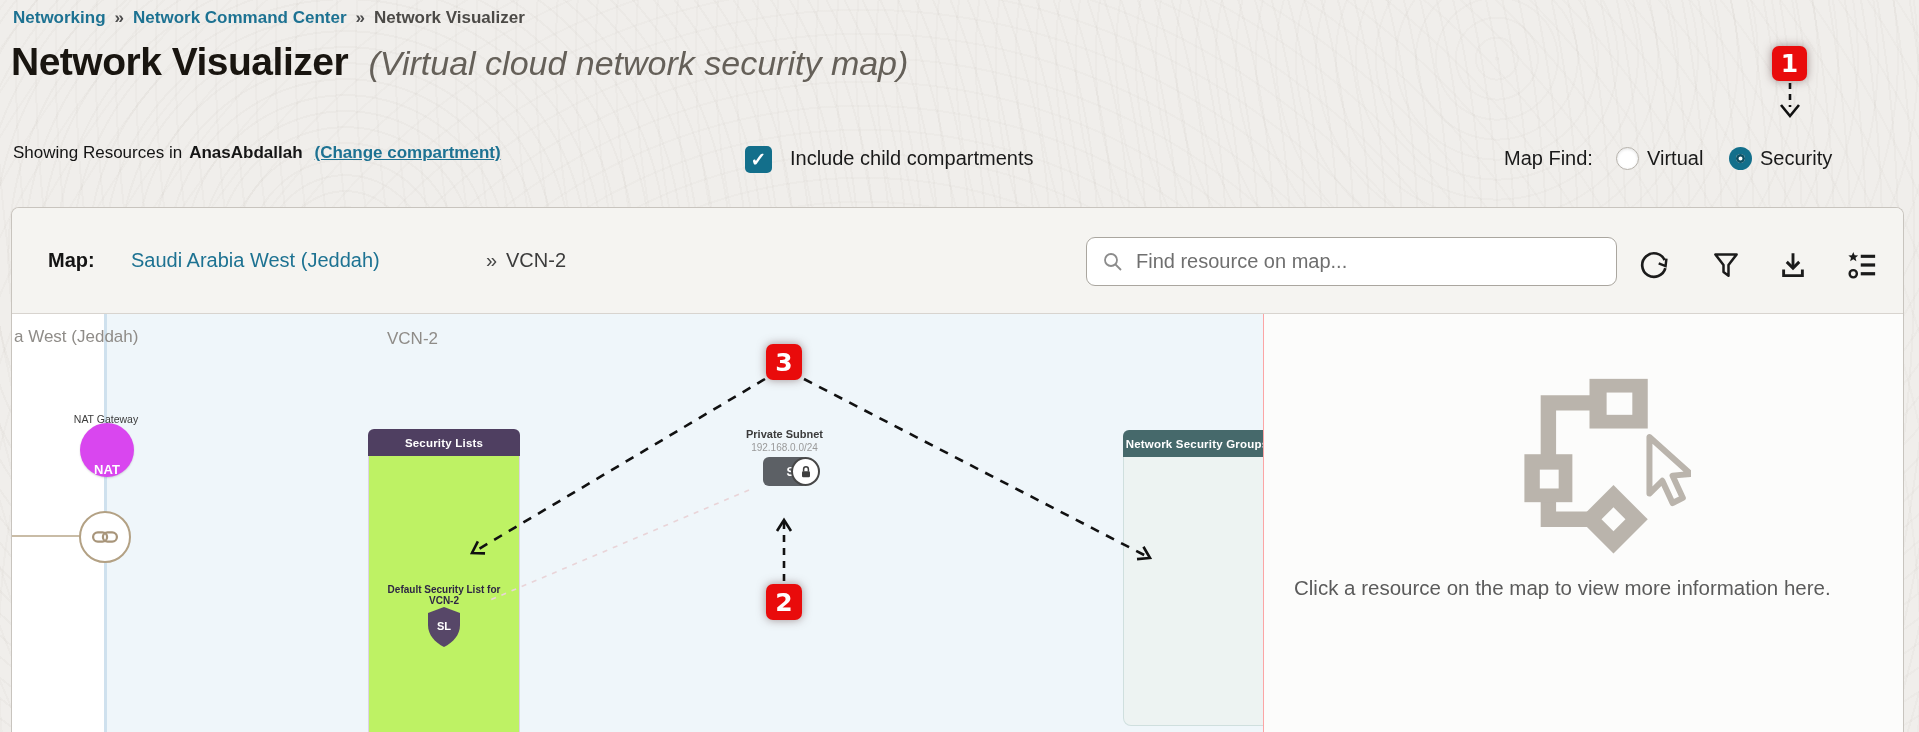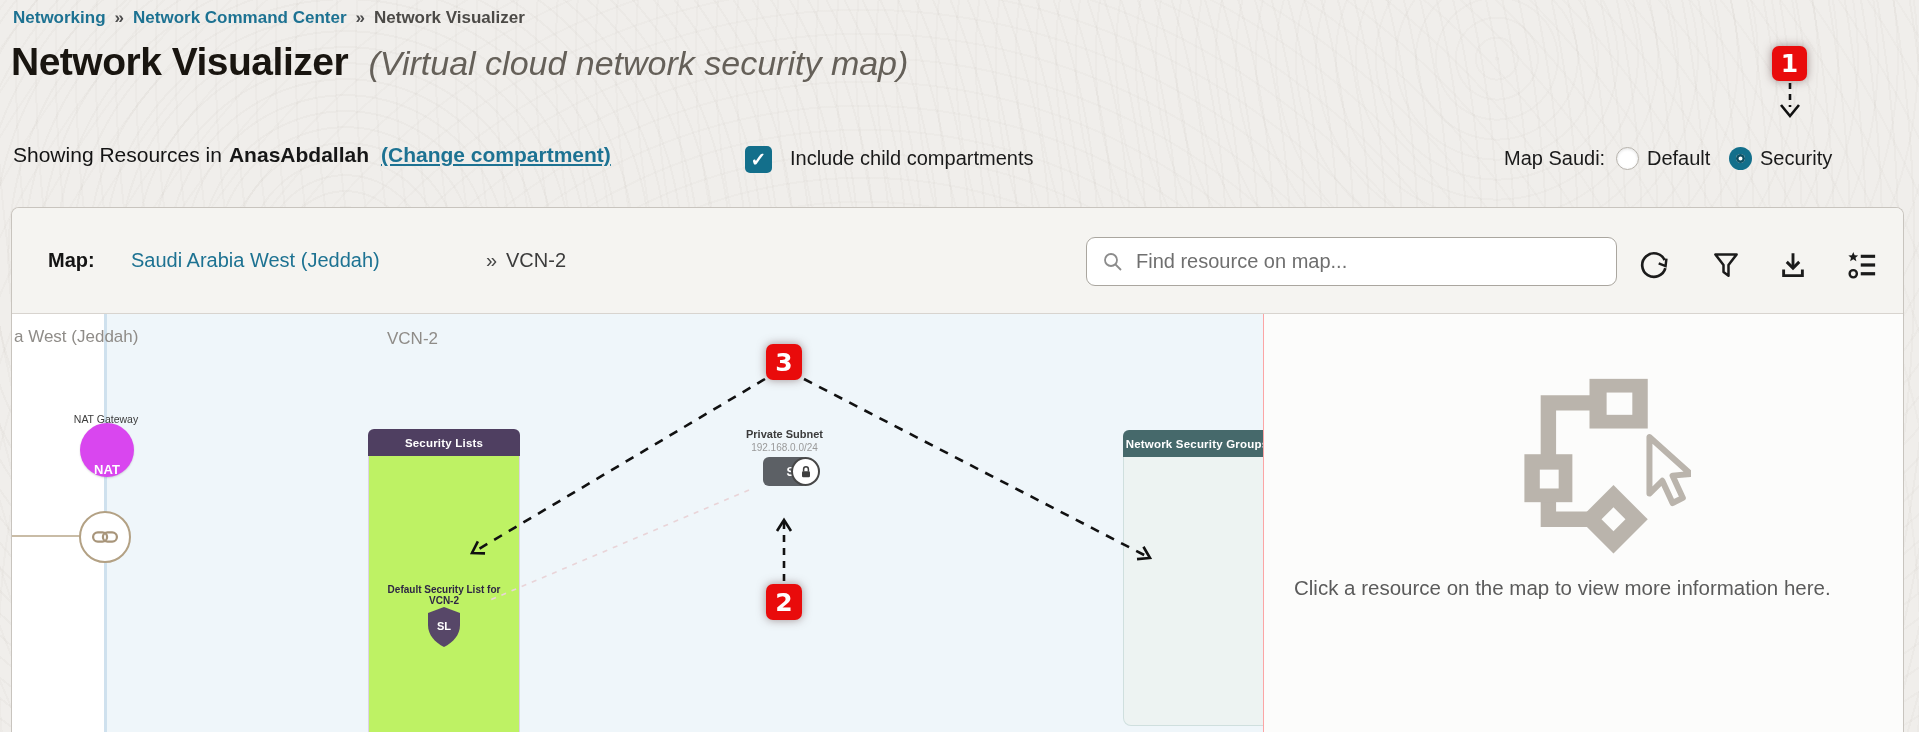--- a/index.html
+++ b/index.html
@@ -18,21 +18,21 @@
   
   .breadcrumb { left:13px; top:8px; font-size:17px; display:flex; gap:9px; align-items:center;font-weight:bold; }
   .crumb-link { color:#1d7292; text-decoration:none; cursor:pointer; }
   .crumb-sep { color:#4c4c4c; }
   .crumb-current { color:#4c4a47; }
 
   .title-row { left:11px; top:40px; white-space:nowrap; }
   .page-title { display:inline; font-size:39px; font-weight:bold; color:#191510; letter-spacing:-0.5px; }
   .page-subtitle { display:inline; font-size:34px; font-style:italic; color:#656059; margin-left:16px; }
 
-  .filter-row { left:13px; top:143px; font-size:21px; display:flex; }
+  .filter-row { left:13px; top:143px; font-size:17px; display:flex; }
   .showing-prefix { color:#141414; }
   .compartment-name { font-weight:bold; margin-left:7px; }
   .change-link { color:#1d7292; text-decoration:underline; margin-left:12px; cursor:pointer;font-weight:bold; }
 
   .checkbox { left:745px; top:146px; width:27px; height:27px; background:#136f8b; border-radius:5px;
               color:#fff; font-size:19px; font-weight:bold; display:flex; align-items:center; justify-content:center; cursor:pointer; }
   .checkbox-label { left:790px; top:147px; font-size:20px; color:#1a1a1a; }
 
   .mapmode-label { left:1504px; top:147px; font-size:20px; color:#1a1a1a; }
   .radio { width:23px; height:23px; border-radius:50%; position:absolute; cursor:pointer; }
@@ -138,23 +138,23 @@
   <span class="showing-prefix">Showing Resources in</span>
   <span class="compartment-name">AnasAbdallah</span>
   <a class="change-link">(Change compartment)</a>
 </div>
 
 <div class="abs checkbox">
   <span>✓</span>
 </div>
 <span class="abs checkbox-label">Include child compartments</span>
 
-<span class="abs mapmode-label">Map Saudi:</span>
+<span class="abs mapmode-label">Map Find:</span>
 <span class="radio radio-off"></span>
-<span class="radio-label routing-label">Default</span>
+<span class="radio-label routing-label">Virtual</span>
 <span class="radio radio-on"></span>
 <span class="radio-label security-label">Security</span>
 
 <div class="num-badge badge-1">1</div>
 <svg class="abs" style="left:1777px; top:82px;" width="26" height="38">
   <line x1="13" y1="1" x2="13" y2="25" stroke="#111" stroke-width="2.6" stroke-dasharray="6 5"></line>
   <path d="M4,23 L13,34 L22,23" fill="none" stroke="#111" stroke-width="2.6"></path>
 </svg>
 
 <div class="abs main-panel">

